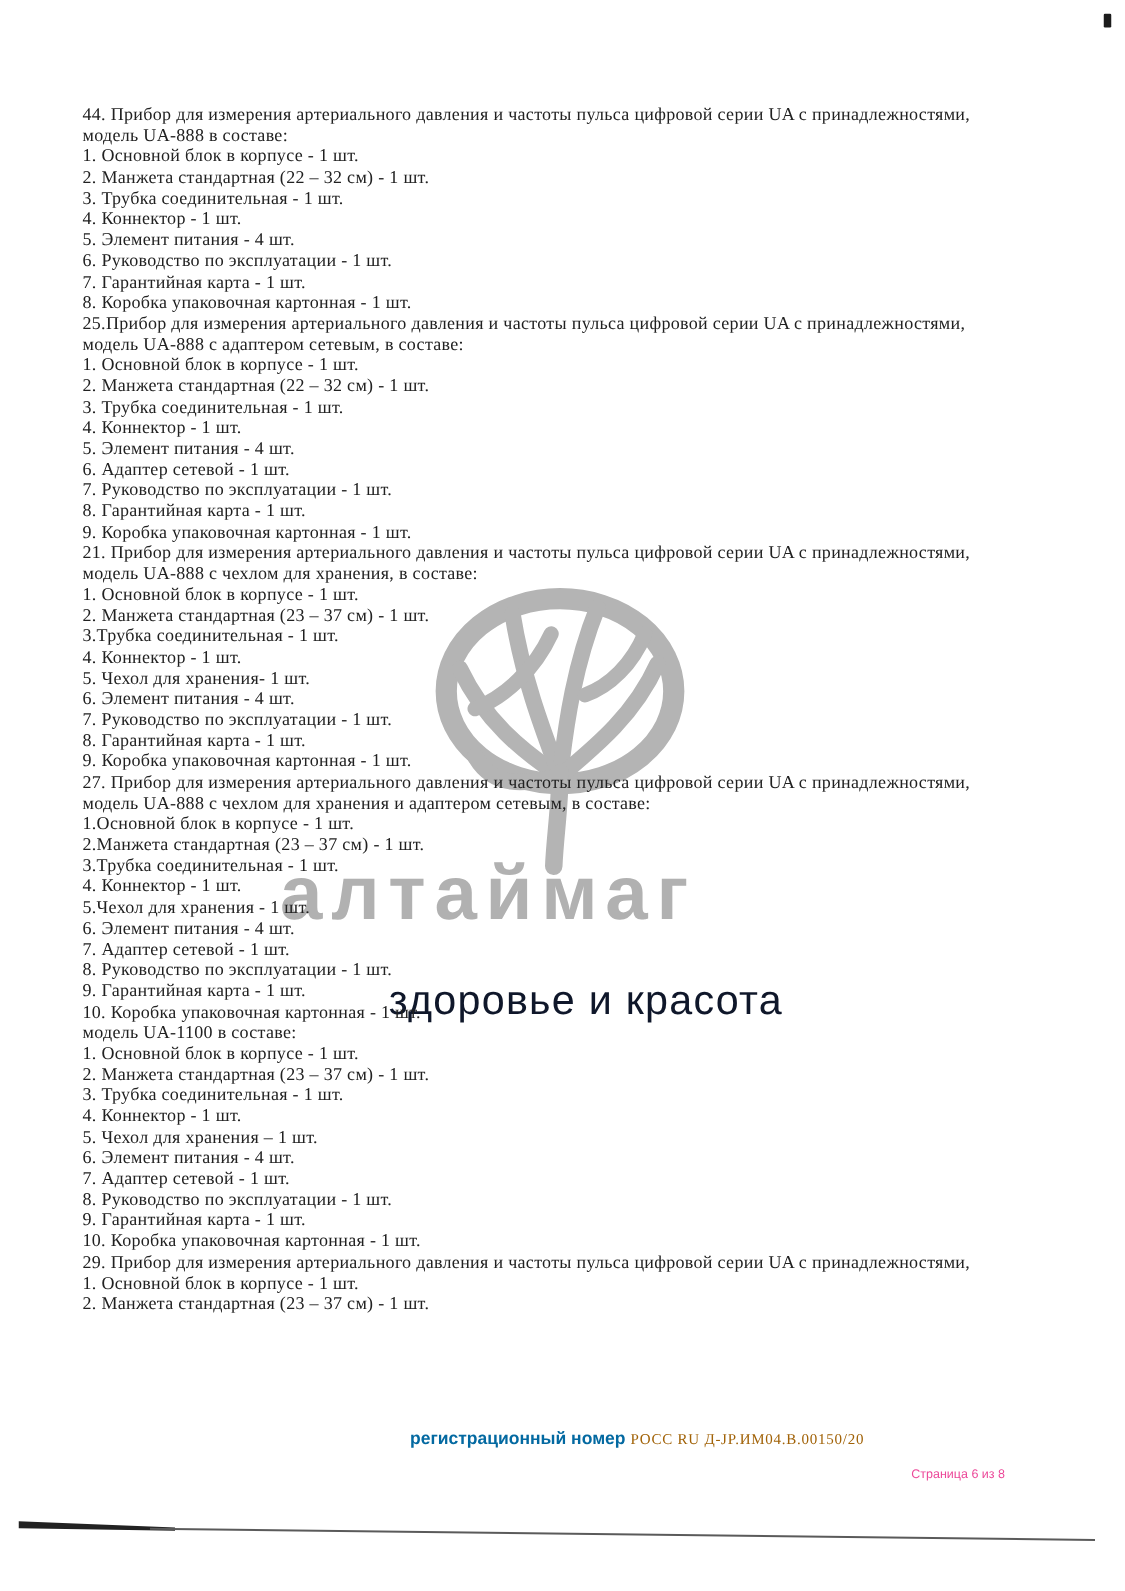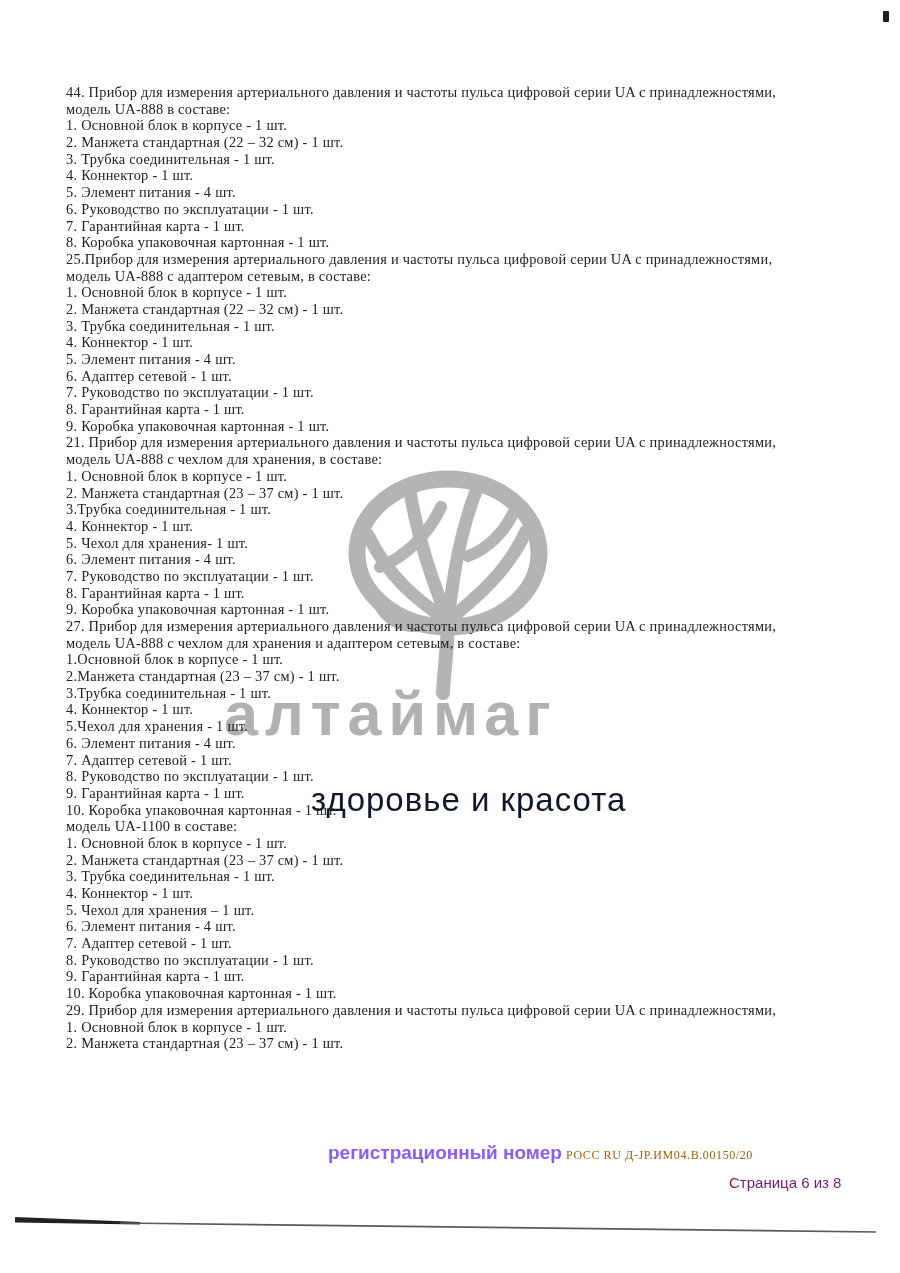--- a/index.html
+++ b/index.html
@@ -48,34 +48,34 @@
   }
 
   
   .reg-line{
     position:absolute;left:328px;top:1142px;z-index:2;
     white-space:nowrap;
   }
   .reg-label{
     font-family:"Liberation Sans", sans-serif;
     font-weight:bold;
-    font-size:19px;
-    color:#8b5cf6;
+    font-size:14px;
+    color:#0369a1;
   }
   .reg-number{
     font-family:"Liberation Serif", serif;
     font-size:12px;
     letter-spacing:0.6px;
     color:#a16207;
   }
   .page-indicator{
     position:absolute;left:729px;top:1174px;z-index:2;
     font-family:"Liberation Sans", sans-serif;
-    font-size:15px;
-    color:#701a75;
+    font-size:10px;
+    color:#ec4899;
     white-space:nowrap;
   }
 
   
   .scan-speck{
     position:absolute;left:883px;top:11px;
     width:6px;height:11px;
     background:#1c1c1c;
     border-radius:1px;
     z-index:3;

